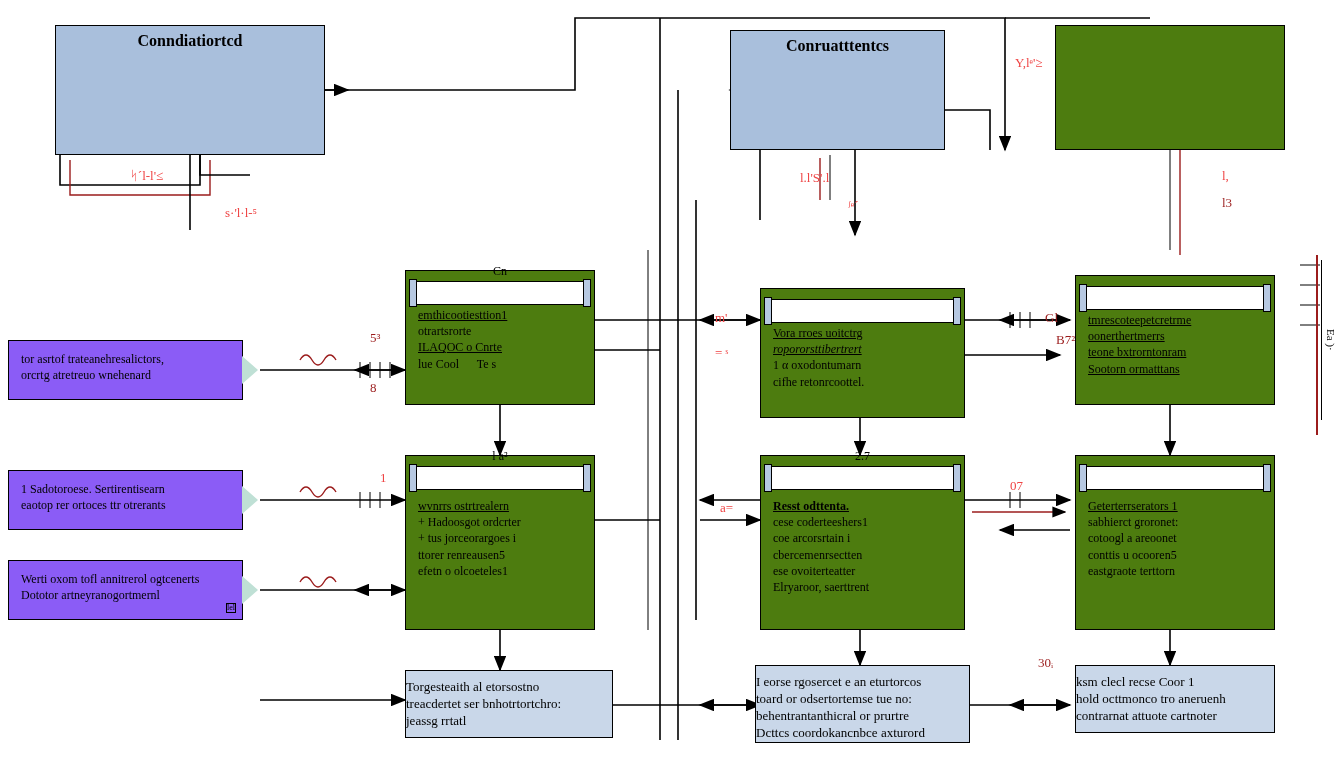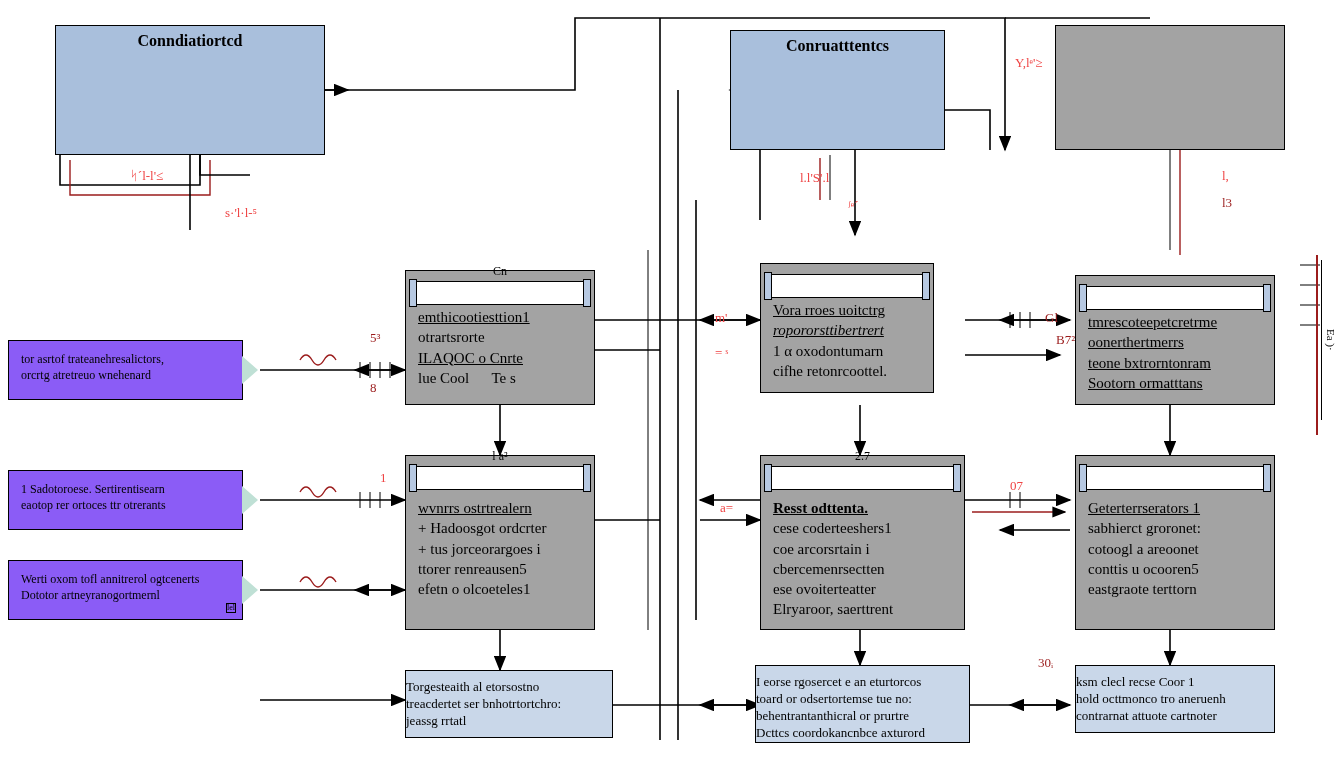--- a/index.html
+++ b/index.html
@@ -3,39 +3,39 @@
 <meta charset="utf-8">
 <style>
   html,body{margin:0;padding:0;width:1344px;height:768px;background:#fff;
     font-family:"Times New Roman",Georgia,serif;color:#000;overflow:hidden}
   .canvas{position:relative;width:1344px;height:768px}
   .box{position:absolute;box-sizing:border-box;border:1.5px solid #000}
   .shadow::after{content:"";position:absolute;inset:0;left:6px;top:6px;
     border:1.5px solid #000;background:inherit;z-index:-1}
   .hdr{background:#a9bfdc;font-weight:700;font-size:16px;display:flex;
     justify-content:center;padding:6px}
-  .blue{background:#a3a3a3}
+  .blue{background:#4d7c0f}
   .blue-lt{background:#c9d7e9}
   .teal{background:#8b5cf6}
   .teal::after{content:"";position:absolute;right:-16px;top:50%;
     transform:translateY(-50%);border-left:16px solid #bfe0d5;
     border-top:14px solid transparent;border-bottom:14px solid transparent}
   .teal-border::before{content:"";position:absolute;right:-18px;top:50%;
     transform:translateY(-50%);border-left:18px solid #000;
     border-top:16px solid transparent;border-bottom:16px solid transparent;
     z-index:-1}
   .innerbar{position:absolute;left:10px;right:10px;top:10px;height:22px;
     background:#fff;border:1.5px solid #000}
   .innerbar::before{content:"";position:absolute;left:-8px;top:-3px;bottom:-3px;
     width:6px;border:1.5px solid #000;background:#b7c9e2}
   .innerbar::after{content:"";position:absolute;right:-8px;top:-3px;bottom:-3px;
     width:6px;border:1.5px solid #000;background:#b7c9e2}
   .lbl{position:absolute;top:-18px;left:50%;transform:translateX(-50%);
     font-size:12px}
-  .lines{padding:36px 12px 10px 12px;font-size:15px;line-height:1.35}
+  .lines{padding:36px 12px 10px 12px;font-size:12px;line-height:1.35}
   .lines .u{text-decoration:underline}
   .big2 .lines{padding-top:42px}
   .tealtxt{padding:10px 18px 10px 12px;font-size:12px;line-height:1.35}
   .footblue{font-size:13px;line-height:1.3;padding:8px 0}
   .ann{position:absolute;font-family:"Segoe Script","Comic Sans MS",cursive;
     font-size:13px;color:#ef4444;pointer-events:none;white-space:nowrap}
   .annR{color:#9b1c1c}
   svg.wires{position:absolute;inset:0;width:1344px;height:768px;
     pointer-events:none}
   svg .k{stroke:#000;stroke-width:1.6;fill:none}
@@ -193,21 +193,21 @@
   </div>
 
   <div class="box blue-lt" style="left:405px;top:670px;width:208px;height:68px">
     <div class="footblue">
       <div>Torgesteaith al etorsostno</div>
       <div>treacdertet ser bnhotrtortchro:</div>
       <div>jeassg rrtatl</div>
     </div>
   </div>
 
-  <div class="box blue shadow" style="left:760px;top:263px;width:174px;height:130px">
+  <div class="box blue shadow" style="left:760px;top:288px;width:205px;height:130px">
     <div class="innerbar"></div>
     <div class="lines">
       <div class="u">Vora rroes uoitctrg</div>
       <div style="font-style:italic;text-decoration:underline">ropororsttibertrert</div>
       <div>1 α oxodontumarn</div>
       <div>cifhe retonrcoottel.</div>
     </div>
   </div>
 
   <div class="box blue shadow big2" style="left:760px;top:455px;width:205px;height:175px">

